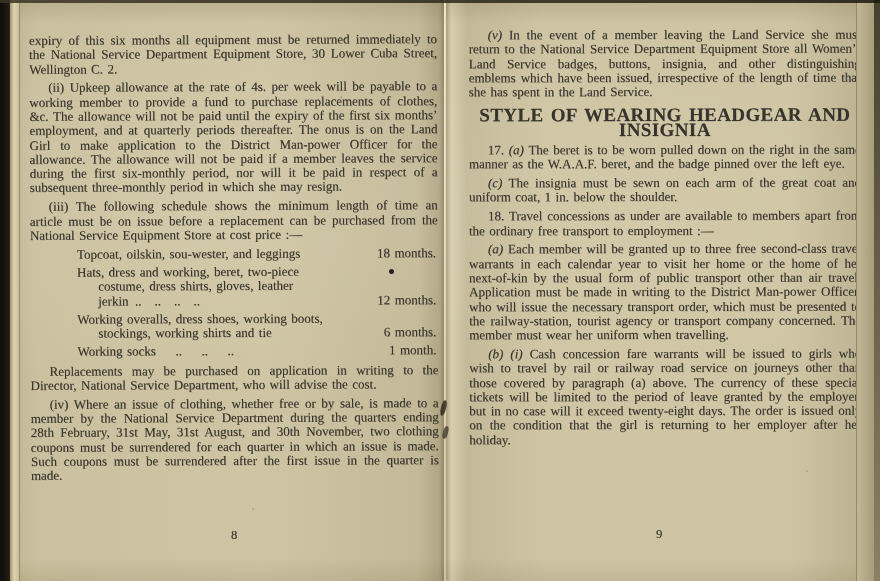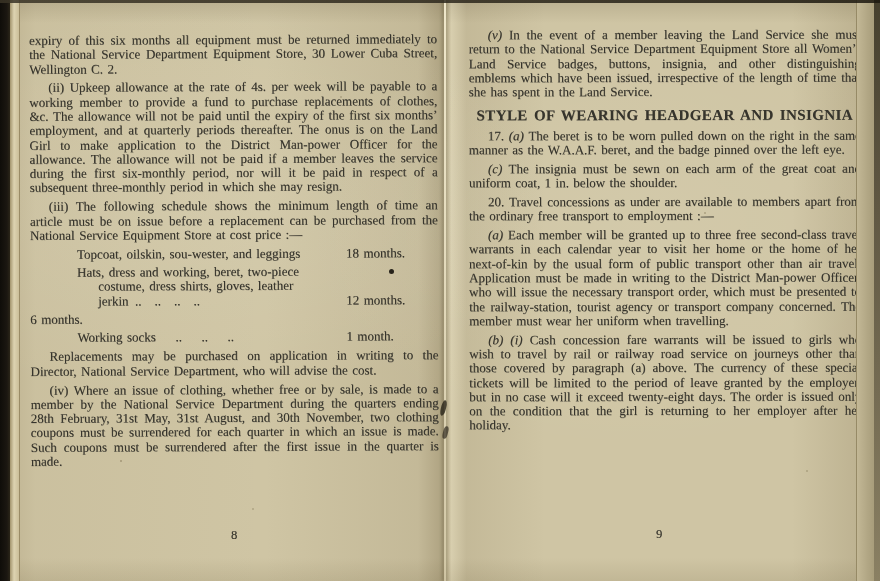--- a/index.html
+++ b/index.html
@@ -54,26 +54,26 @@
       806px 470px 0 rgba(99,86,55,.3), 540px 320px 0 rgba(99,86,55,.25),
       252px 508px 0 rgba(99,86,55,.3), 628px 74px 0 rgba(99,86,55,.3);}
   
   .page{position:absolute;font-size:13px;line-height:14.3px;text-align:justify;
     word-spacing:1.2px;text-shadow:0.3px 0.3px 0 rgba(54,52,44,0.45);}
   .page-left{left:30px;top:33px;width:408px;transform:rotate(-0.25deg);}
   .page-right{left:469px;top:28px;width:392px;transform:rotate(-0.1deg);}
   .para{margin:0 0 4.5px 0;text-indent:19px;}
   .para.noindent{text-indent:0;}
   .mi{font-style:italic;}
-  .heading{text-align:center;font-weight:bold;font-size:15px;letter-spacing:.4px;
+  .heading{text-align:center;font-weight:bold;font-size:19px;letter-spacing:.4px;
     margin:9px 0 6px 0;text-indent:0;word-spacing:2px;}
   .schedule{margin:1px 0 5px 0;}
   .sched-row{display:flex;align-items:flex-end;margin:0 0 4px 0;}
   .sched-item{flex:1;padding-left:68px;text-indent:-21px;text-align:left;}
-  .sched-term{width:90px;padding-right:2px;white-space:nowrap;}
+  .sched-term{width:90px;text-align:right;padding-right:2px;white-space:nowrap;}
   .pagenum{position:absolute;font-size:12.5px;text-align:center;
     text-shadow:0.3px 0.3px 0 rgba(54,52,44,0.45);}
   .pagenum-left{left:30px;width:408px;top:528px;}
   .pagenum-right{left:463px;width:392px;top:527px;}
 </style>
 </head>
 <body>
 
 <div class="scan">
 
@@ -96,20 +96,21 @@
     <div class="schedule">
       <div class="sched-row">
         <div class="sched-item">Topcoat, oilskin, sou-wester, and leggings</div>
         <div class="sched-term">18 months.</div>
       </div>
       <div class="sched-row">
         <div class="sched-item">Hats, dress and working, beret, two-piece costume, dress shirts, gloves, leather jerkin .. .. .. ..</div>
         <div class="sched-term">12 months.</div>
       </div>
       <div class="sched-row">
+        <div class="sched-item">Working overalls, dress shoes, working boots, stockings, working shirts and tie</div>
         <div class="sched-term">6 months.</div>
       </div>
       <div class="sched-row">
         <div class="sched-item">Working socks  ..  ..  ..</div>
         <div class="sched-term">1 month.</div>
       </div>
     </div>
 
     <p class="para">Replacements may be purchased on application in writing to the Director, National Service Department, who will advise the cost.</p>
 
@@ -136,21 +137,21 @@
     </p>
 
 
     <p class="para">
       <span class="mi">(c)</span>
       <span>The insignia must be sewn on each arm of the great coat and uniform coat, 1 in. below the shoulder.</span>
     </p>
 
 
     <p class="para">
-      <span class="m">20.</span>
+      <span class="m">18.</span>
       <span>Travel concessions as under are available to members apart from the ordinary free transport to employment :—</span>
     </p>
 
     <p class="para">
       <span class="mi">(a)</span>
       <span>Each member will be granted up to three free second-class travel warrants in each calendar year to visit her home or the home of her next-of-kin by the usual form of public transport other than air travel.  Application must be made in writing to the District Man-power Officer, who will issue the necessary transport order, which must be presented to the railway-station, tourist agency or transport company concerned.  The member must wear her uniform when travelling.</span>
     </p>
 
     <p class="para">
       <span class="mi">(b) (i)</span>

